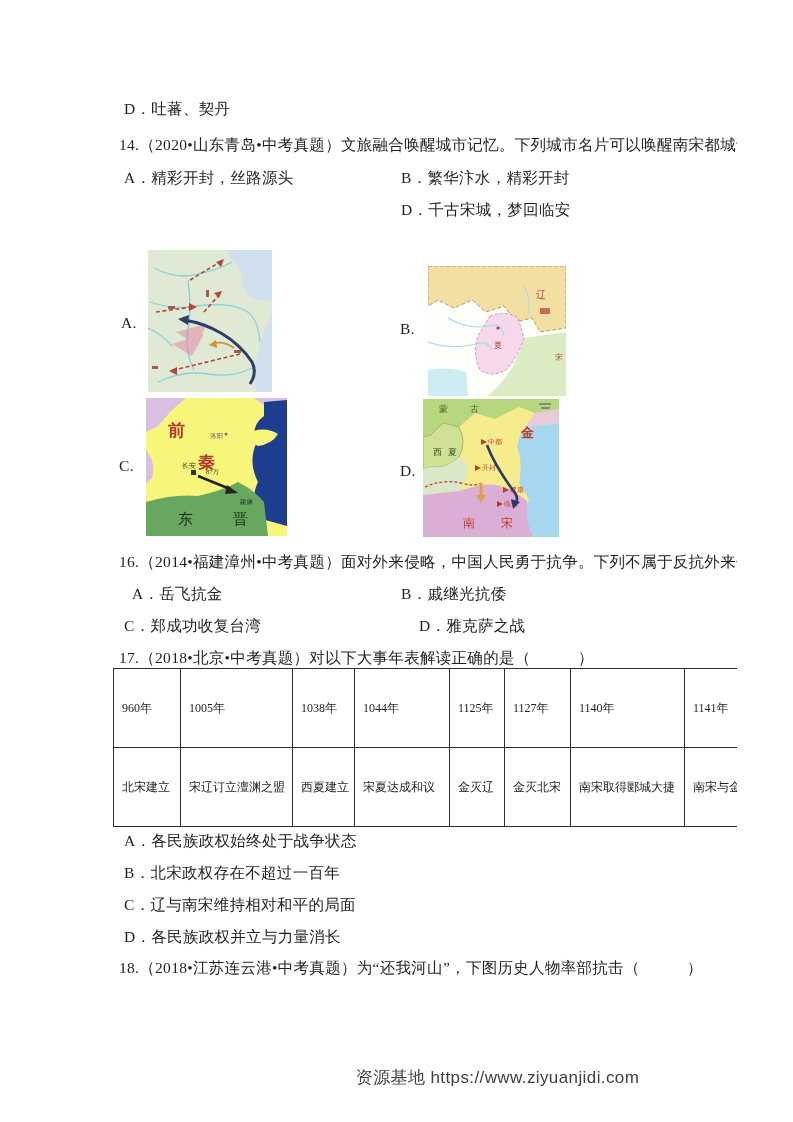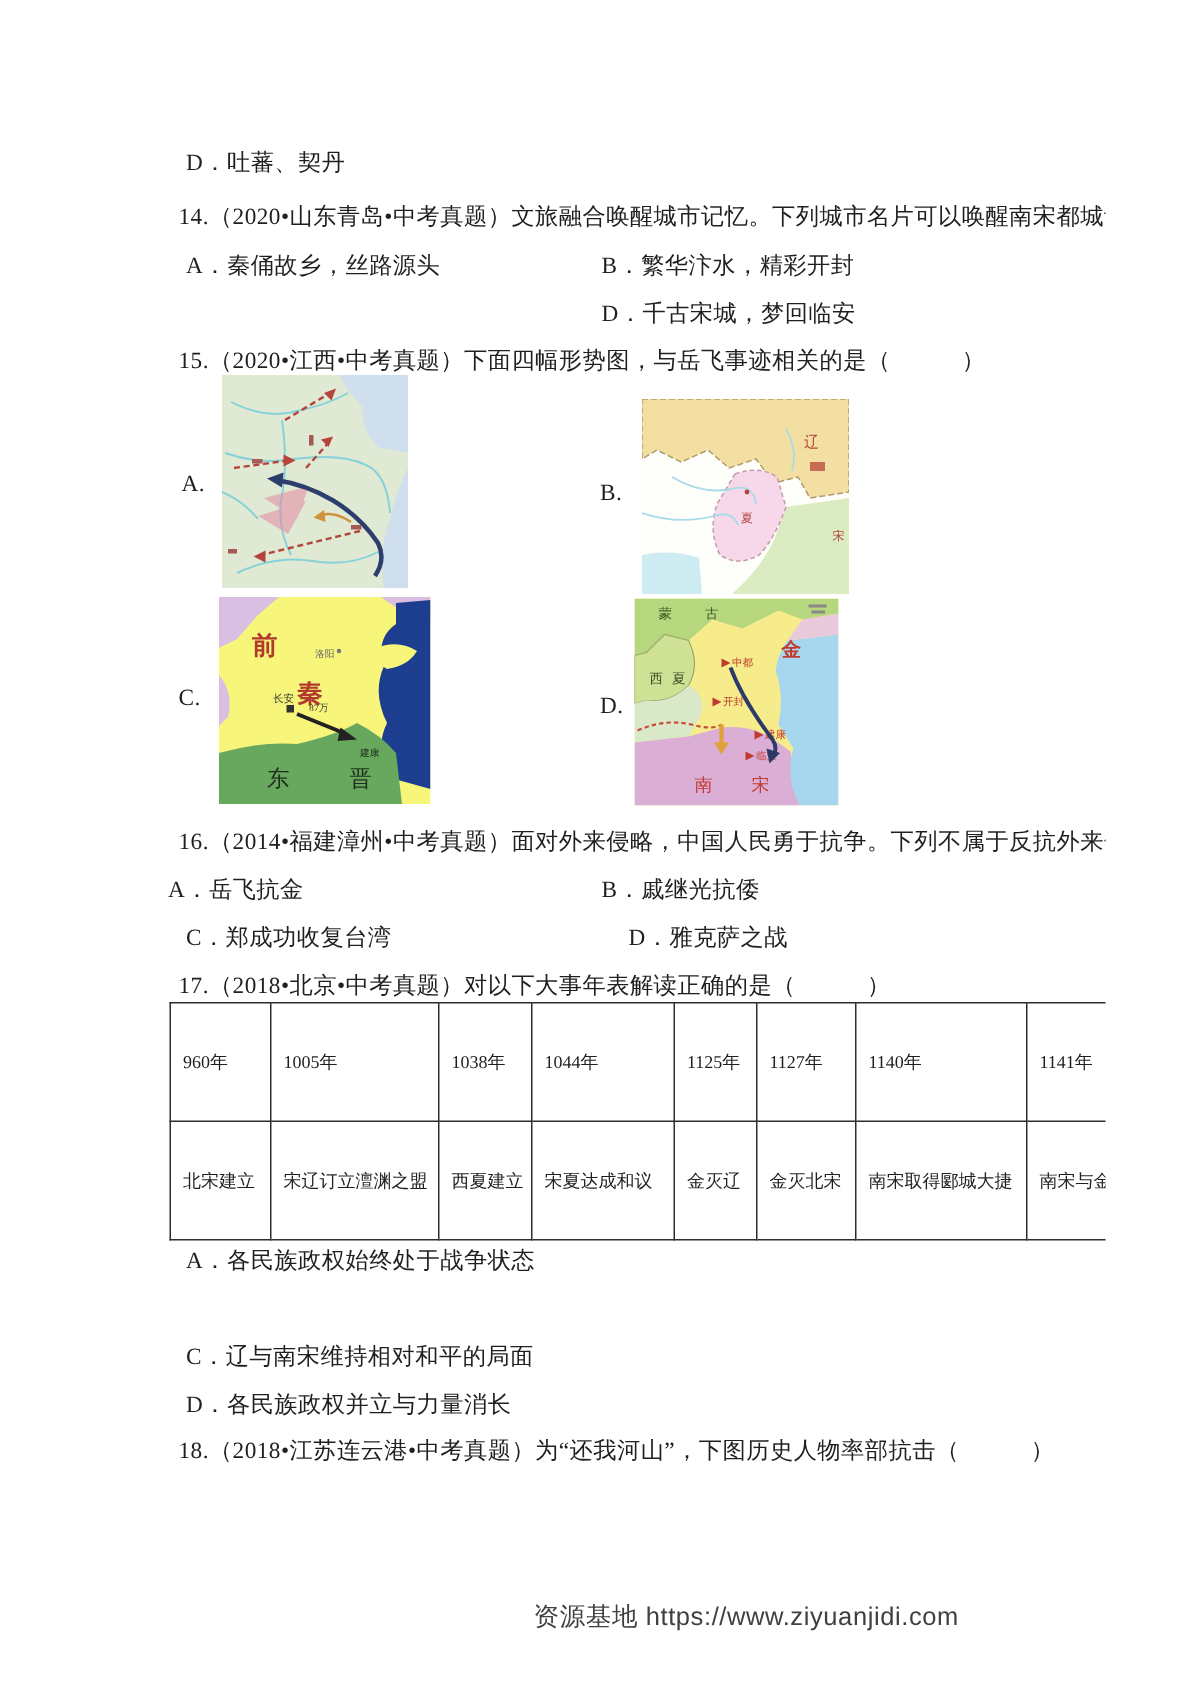--- a/index.html
+++ b/index.html
@@ -26,25 +26,24 @@
   }
 </style>
 </head>
 <body>
 
 <div class="page">
 
   <div class="line" style="top:98px;left:68px">D．吐蕃、契丹</div>
 
   <div class="line" style="top:134px;left:63px">14.（2020•山东青岛•中考真题）文旅融合唤醒城市记忆。下列城市名片可以唤醒南宋都城记忆的是（　　　）</div>
-  <div class="line" style="top:167px;left:68px">A．秦俑故乡，丝路源头</div>
+  <div class="line" style="top:167px;left:68px">A．精彩开封，丝路源头</div>
   <div class="line" style="top:167px;left:345px">B．繁华汴水，精彩开封</div>
   <div class="line" style="top:199px;left:345px">D．千古宋城，梦回临安</div>
 
-  <div class="line" style="top:230px;left:63px">15.（2020•江西•中考真题）下面四幅形势图，与岳飞事迹相关的是（　　　）</div>
 
   <div class="line" style="top:312px;left:65px">A.</div>
   <div class="line" style="top:318px;left:344px">B.</div>
   <div class="line" style="top:455px;left:63px">C.</div>
   <div class="line" style="top:460px;left:344px">D.</div>
 
   <svg class="map-svg" style="left:92px;top:250px" width="124" height="142" viewBox="0 0 124 142">
     <rect width="124" height="142" fill="#dfe9d3"></rect>
     <path d="M78,0 L124,0 L124,52 L104,48 Q92,36 94,22 L84,10 Z" fill="#cfdfee"></path>
     <path d="M124,62 L124,142 L108,142 Q104,118 112,96 Q116,78 124,62 Z" fill="#cfdfee"></path>
@@ -152,21 +151,21 @@
     <polygon points="90,110 88,100 97,103" fill="#2c3a68"></polygon>
     <line x1="58" y1="84" x2="58" y2="98" stroke="#e0a13c" stroke-width="3"></line>
     <polygon points="58,104 53,96 63,96" fill="#e0a13c"></polygon>
     <g fill="#888888">
       <rect x="116" y="4" width="12" height="2"></rect>
       <rect x="118" y="8" width="9" height="2"></rect>
     </g>
   </svg>
 
   <div class="line" style="top:551px;left:63px">16.（2014•福建漳州•中考真题）面对外来侵略，中国人民勇于抗争。下列不属于反抗外来侵略的是（　　　）</div>
-  <div class="line" style="top:583px;left:56px">A．岳飞抗金</div>
+  <div class="line" style="top:583px;left:76px">A．岳飞抗金</div>
   <div class="line" style="top:583px;left:345px">B．戚继光抗倭</div>
   <div class="line" style="top:615px;left:68px">C．郑成功收复台湾</div>
   <div class="line" style="top:615px;left:363px">D．雅克萨之战</div>
 
   <div class="line" style="top:647px;left:63px">17.（2018•北京•中考真题）对以下大事年表解读正确的是（　　　）</div>
 
   <table class="events">
     <colgroup>
       <col style="width:67px">
         <col style="width:112px">
@@ -195,20 +194,21 @@
       <td>宋夏达成和议</td>
       <td>金灭辽</td>
       <td>金灭北宋</td>
       <td>南宋取得郾城大捷</td>
       <td>南宋与金签订和约</td>
     </tr>
   </tbody>
     </table>
 
   <div class="line" style="top:830px;left:68px">A．各民族政权始终处于战争状态</div>
+  <div class="line" style="top:862px;left:68px">B．北宋政权存在不超过一百年</div>
   <div class="line" style="top:894px;left:68px">C．辽与南宋维持相对和平的局面</div>
   <div class="line" style="top:926px;left:68px">D．各民族政权并立与力量消长</div>
 
   <div class="line" style="top:957px;left:63px">18.（2018•江苏连云港•中考真题）为“还我河山”，下图历史人物率部抗击（　　　）</div>
 
   <div class="footer">
     <span>资源基地 https://www.ziyuanjidi.com</span>
   </div>
 
 </div>

